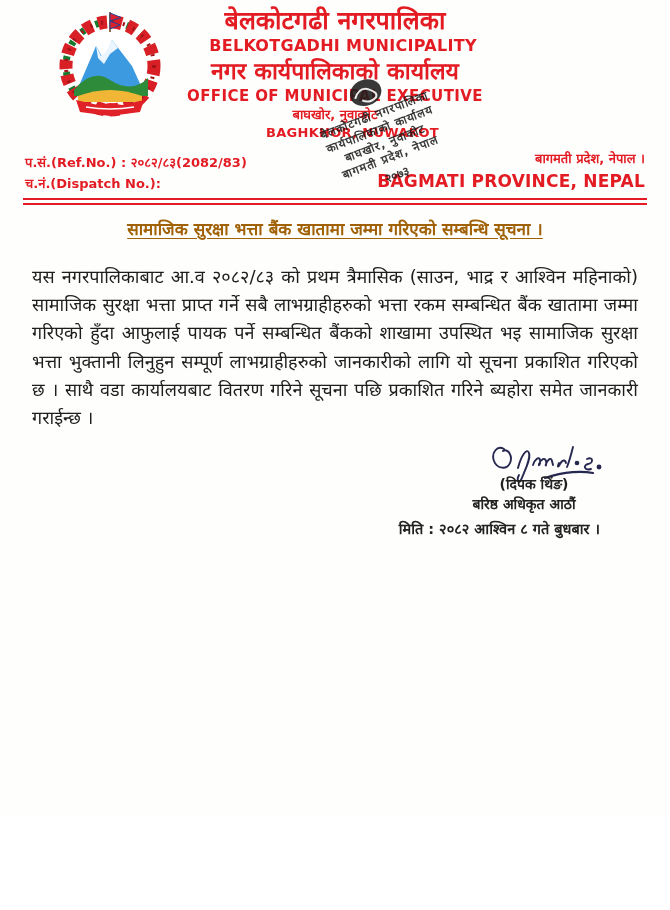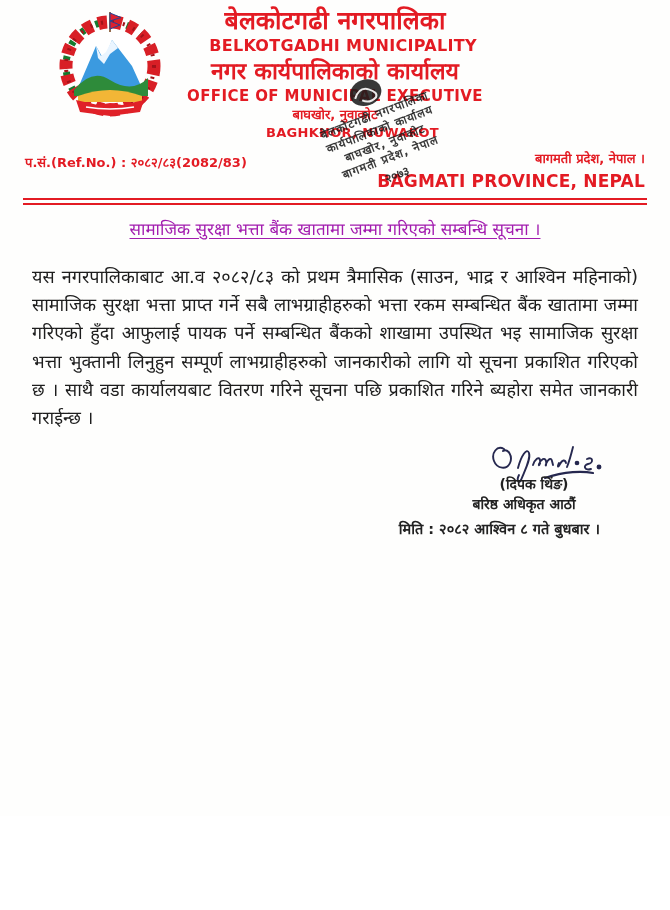--- a/index.html
+++ b/index.html
@@ -43,21 +43,21 @@
   .meta-right { text-align: right; margin-top: 2px; }
   .meta-line-np { font-size: 13px; font-weight: bold; line-height: 1.65; }
   .meta-line-en { font-size: 17px; font-weight: bold; line-height: 1.5; letter-spacing: .2px; margin-left: 43px; }
 
   .rule { margin: 3px 23px 0 23px; height: 7px;
           border-top: 2px solid #e31b23; border-bottom: 2px solid #e31b23; }
 
   
   .subject { margin-top: 12px; text-align: center; }
   .subject span {
-    font-size: 17px; font-weight: normal; color: #a21caf;
+    font-size: 17px; font-weight: bold; color: #a16207;
     text-decoration: underline; text-underline-offset: 3px;
   }
   .body-text {
     margin: 23px 32px 0 32px;
     font-size: 18px; line-height: 1.57;
     text-align: justify; color: #1d1d1d;
   }
 
   
   .sign-area { position: relative; height: 135px; }
@@ -122,20 +122,21 @@
     <div class="s-line">बेलकोटगढी नगरपालिका</div>
     <div class="s-line">कार्यपालिकाको कार्यालय</div>
     <div class="s-line">बाघखोर, नुवाकोट</div>
     <div class="s-line">बागमती प्रदेश, नेपाल</div>
     <div class="s-year">२०७३</div>
   </div>
 
   <div class="meta">
     <div class="meta-left">
       <div class="meta-line-np red">प.सं.(Ref.No.) : २०८२/८३(2082/83)</div>
+      <div class="meta-line-np red">च.नं.(Dispatch No.):</div>
     </div>
     <div class="meta-right">
       <div class="meta-line-np red">बागमती प्रदेश, नेपाल ।</div>
       <div class="meta-line-en red">BAGMATI PROVINCE, NEPAL</div>
     </div>
   </div>
 
   <div class="rule"></div>
 
   <div class="subject">

